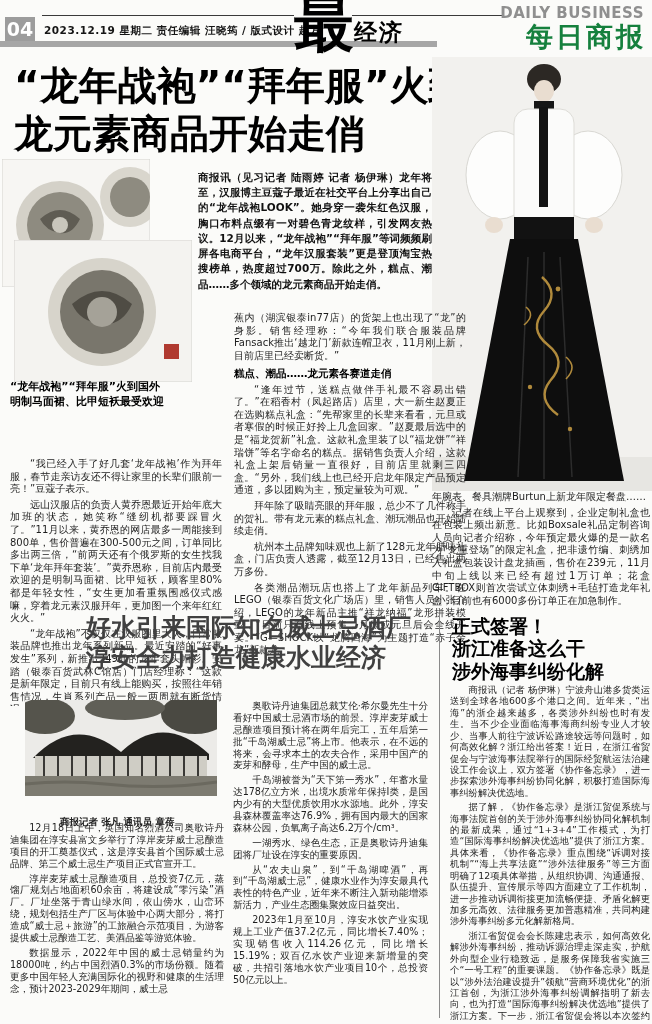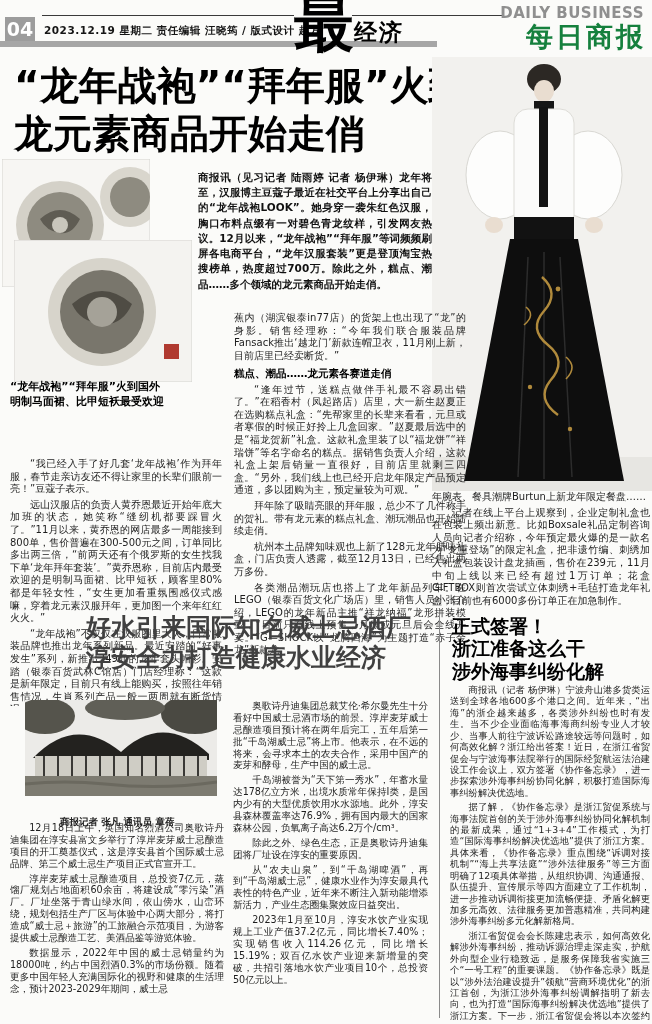--- a/index.html
+++ b/index.html
@@ -164,21 +164,21 @@
 
   <div class="abs btxt small" style="left:10px;top:822px;width:214px;height:196px;overflow:hidden;">
     <p>12月18日上午，英国知名烈酒公司奥歌诗丹迪集团在淳安县富文乡举行了淳岸麦芽威士忌酿造项目的开工奠基仪式，这是淳安县首个国际威士忌品牌、第三个威士忌生产项目正式官宣开工。</p>
     <p>淳岸麦芽威士忌酿造项目，总投资7亿元，蒸馏厂规划占地面积60余亩，将建设成“零污染”酒厂。厂址坐落于青山绿水间，依山傍水，山峦环绕，规划包括生产厂区与体验中心两大部分，将打造成“威士忌＋旅游”的工旅融合示范项目，为游客提供威士忌酿造工艺、美酒品鉴等游览体验。</p>
     <p>数据显示，2022年中国的威士忌销量约为18000吨，约占中国烈酒0.3%的市场份额。随着更多中国年轻人充满国际化的视野和健康的生活理念，预计2023-2029年期间，威士忌</p>
   </div>
 
   <div class="abs btxt small" style="left:233px;top:700px;width:195px;height:320px;overflow:hidden;">
     <p>奥歌诗丹迪集团总裁艾伦·希尔曼先生十分看好中国威士忌酒市场的前景。淳岸麦芽威士忌酿造项目预计将在两年后完工，五年后第一批“千岛湖威士忌”将上市。他表示，在不远的将来，会寻求本土的农夫合作，采用中国产的麦芽和酵母，生产中国的威士忌。</p>
     <p>千岛湖被誉为“天下第一秀水”，年蓄水量达178亿立方米，出境水质常年保持Ⅰ类，是国内少有的大型优质饮用水水源地。此外，淳安县森林覆盖率达76.9%，拥有国内最大的国家森林公园，负氧离子高达6.2万个/cm³。</p>
-    <p>除此之外、绿色生态，正是奥歌诗丹迪集团将厂址设在淳安的重要原因。</p>
+    <p>一湖秀水、绿色生态，正是奥歌诗丹迪集团将厂址设在淳安的重要原因。</p>
     <p>从“农夫山泉”，到“千岛湖啤酒”，再到“千岛湖威士忌”，健康水业作为淳安最具代表性的特色产业，近年来不断注入新动能增添新活力，产业生态圈集聚效应日益突出。</p>
     <p>2023年1月至10月，淳安水饮产业实现规上工业产值37.2亿元，同比增长7.40%；实现销售收入114.26亿元，同比增长15.19%；双百亿水饮产业迎来新增量的突破，共招引落地水饮产业项目10个，总投资50亿元以上。</p>
   </div>
 
   <div class="abs" style="left:452px;top:615px;width:198px;">
     <div class="h3line">正式签署！</div>
     <div class="h3line">浙江准备这么干</div>
     <div class="h3line">涉外海事纠纷化解</div>
   </div>
   <div class="abs btxt smaller" style="left:450px;top:684px;width:200px;height:336px;overflow:hidden;">

